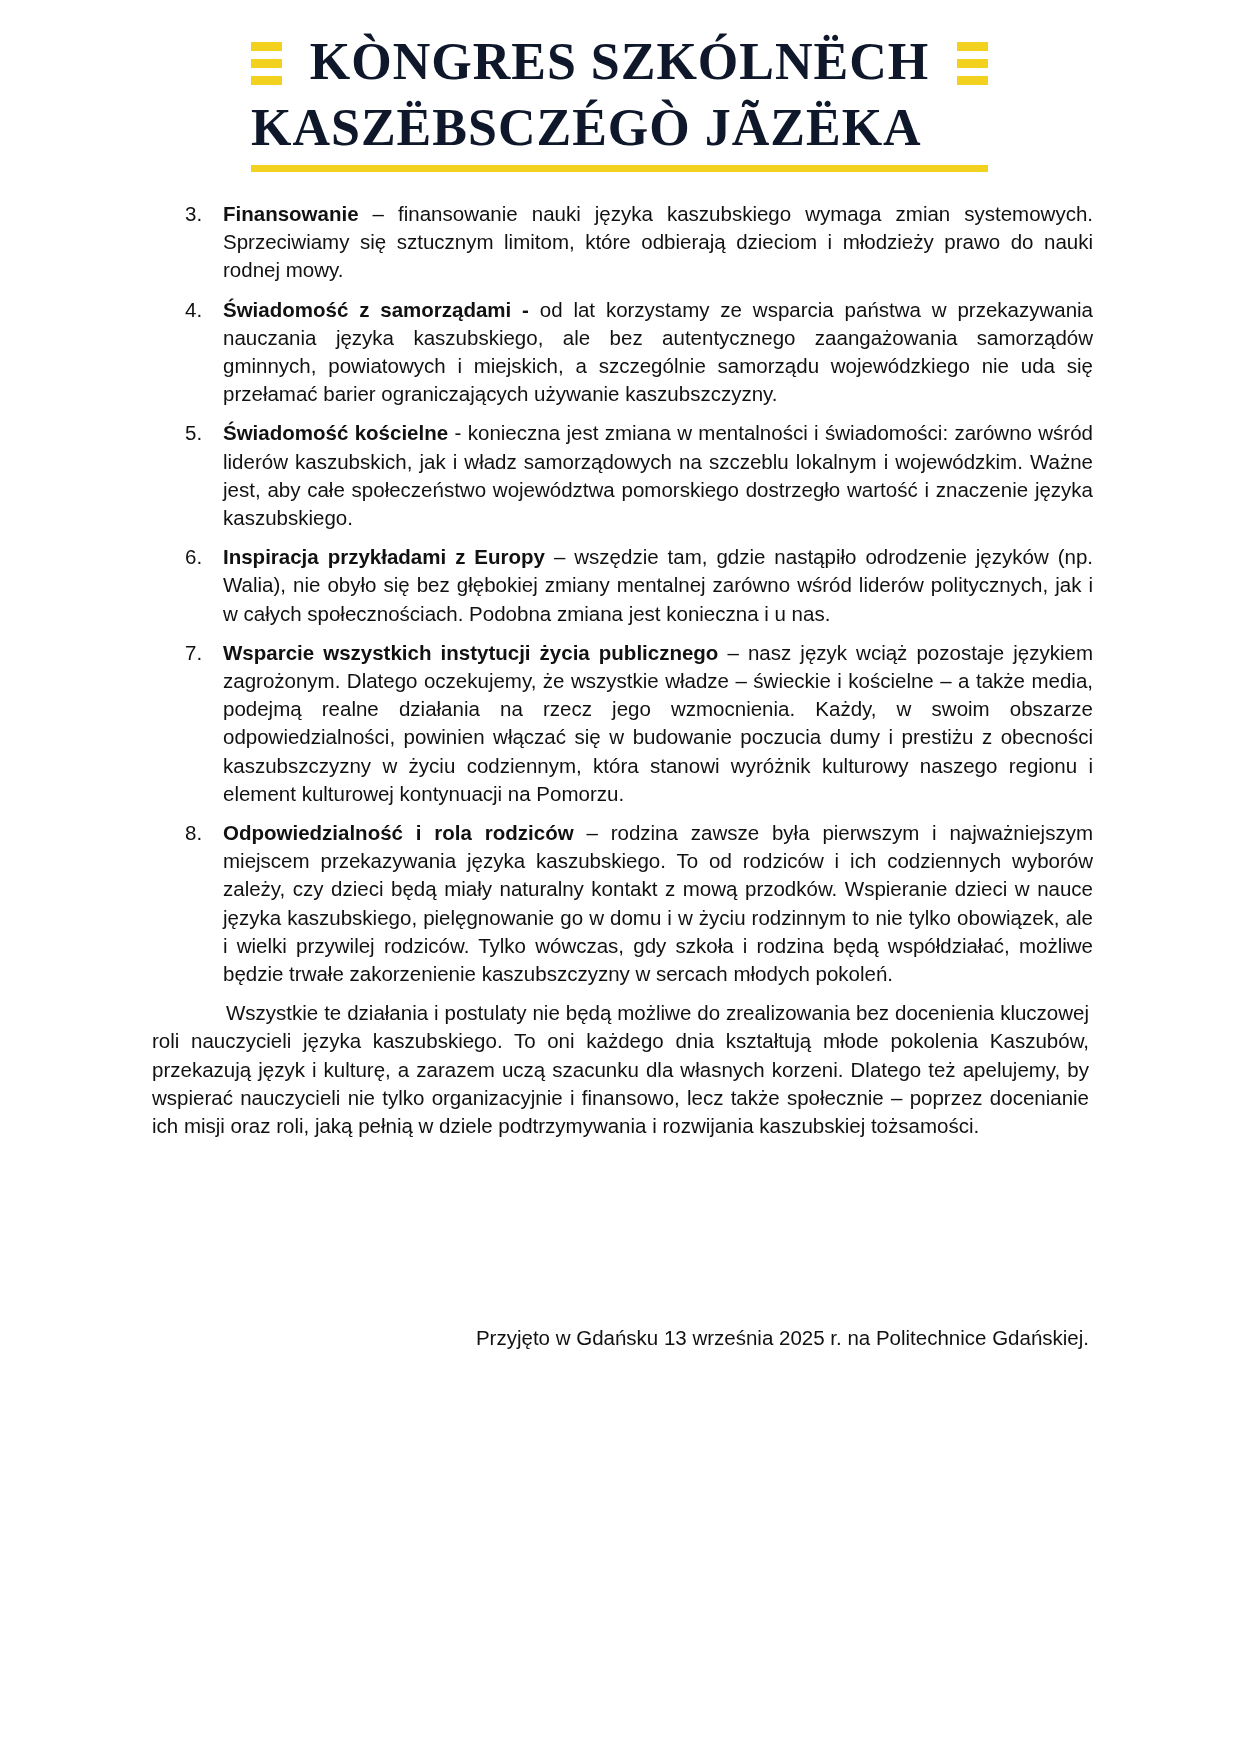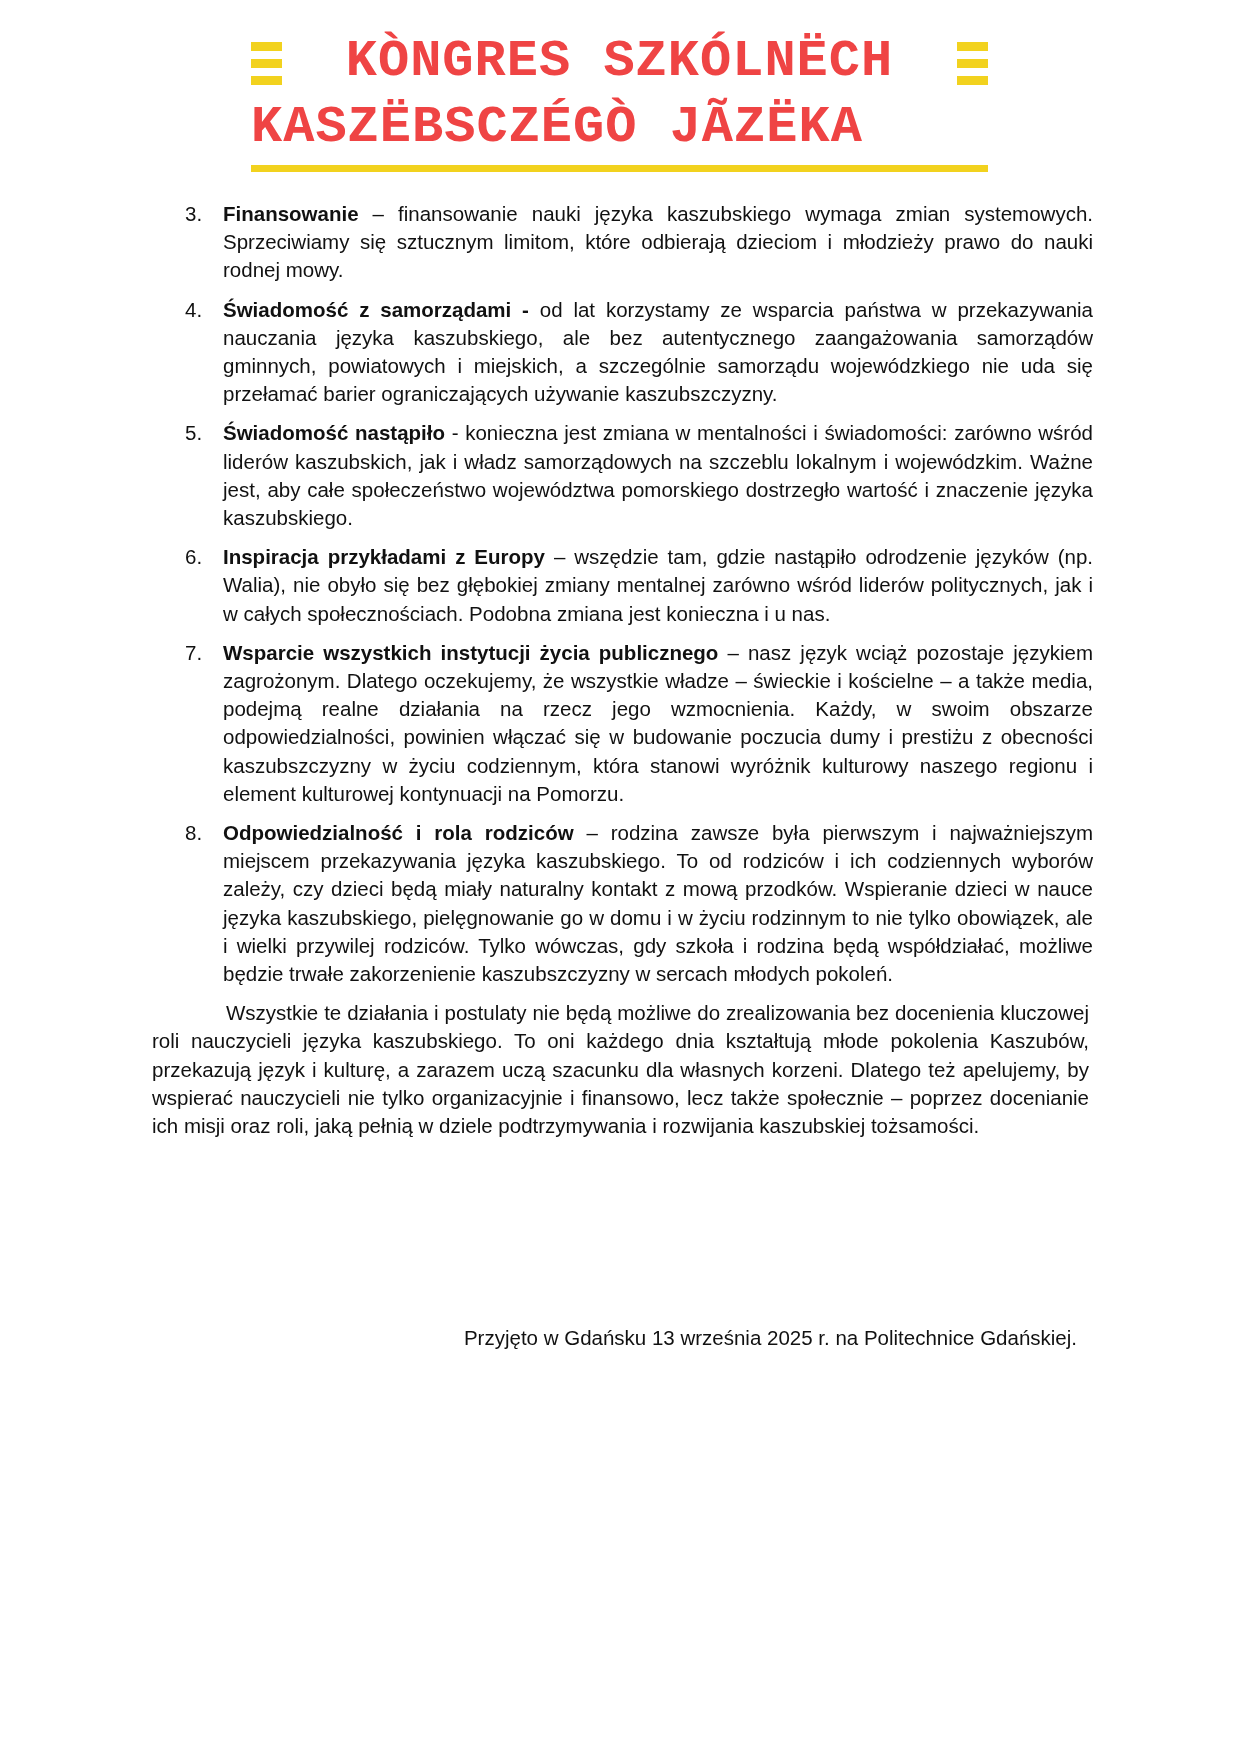--- a/index.html
+++ b/index.html
@@ -5,22 +5,22 @@
   html, body { margin: 0; padding: 0; background: #ffffff; }
   body { width: 1241px; height: 1755px; position: relative; overflow: hidden;
          font-family: "Liberation Sans", sans-serif; color: #111111; }
 
   
   .logo { position: absolute; left: 251px; top: 30px; width: 737px; height: 145px; }
   .logo-line { position: absolute; left: 0; width: 737px; height: 56px;
                display: flex; align-items: center; }
   .logo-line.l1 { top: 4px; }
   .logo-line.l2 { top: 70px; }
-  .logo-text { font-family: Liberation Mono, monospace; font-weight: bold;
-               font-size: 52px; line-height: 56px; letter-spacing: 1px; color: #ef4444;
+  .logo-text { font-family: Liberation Serif, serif; font-weight: bold;
+               font-size: 52px; line-height: 56px; letter-spacing: 1px; color: #0f172a;
                white-space: nowrap; }
   .logo-line.l1 .logo-text { position: absolute; left: 38px; width: 661px;
                text-align: center; }
   .logo-line.l2 .logo-text { position: absolute; left: 0; width: 737px;
                text-align: left; }
   .bars { position: absolute; top: 8px; width: 31px; height: 44px; }
   .bars.left { left: 0; }
   .bars.right { right: 0; }
   .bars span { display: block; height: 9px; background: #f2d21e; margin-bottom: 8px; }
   .logo-underline { position: absolute; left: 0; top: 135px; width: 737px; height: 7px;
@@ -28,21 +28,21 @@
 
   
   .content { position: absolute; left: 148px; top: 200px; width: 945px;
              font-size: 20.5px; line-height: 28.2px; }
   ol.postulates { list-style: none; margin: 0; padding: 0; }
   ol.postulates li { position: relative; padding-left: 75px; text-align: justify;
                      margin-bottom: 11px; }
   ol.postulates li .num { position: absolute; left: 37px; top: 0; }
   ol.postulates li b { font-weight: bold; }
   .closing { text-indent: 74px; text-align: justify; margin: 4px; margin-top: 0; }
-  .signature { position: absolute; right: 164px; top: 1324px; font-size: 20.5px;
+  .signature { position: absolute; right: 152px; top: 1324px; font-size: 20.5px;
                line-height: 28px; text-align: right; margin-left: 19px; }
 </style>
 </head>
 <body>
 
 <div class="logo">
   <div class="logo-line l1">
     <div class="bars left">
         <span></span>
         <span></span>
@@ -66,21 +66,21 @@
     <li>
       <span class="num">3.</span>
       <b>Finansowanie</b><span style="white-space:pre"> – </span><span>finansowanie nauki języka kaszubskiego wymaga zmian systemowych. Sprzeciwiamy się sztucznym limitom, które odbierają dzieciom i młodzieży prawo do nauki rodnej mowy.</span>
     </li>
     <li>
       <span class="num">4.</span>
       <b>Świadomość z samorządami -</b><span style="white-space:pre"> </span><span>od lat korzystamy ze wsparcia państwa w przekazywania nauczania języka kaszubskiego, ale bez autentycznego zaangażowania samorządów gminnych, powiatowych i miejskich, a szczególnie samorządu wojewódzkiego nie uda się przełamać barier ograniczających używanie kaszubszczyzny.</span>
     </li>
     <li>
       <span class="num">5.</span>
-      <b>Świadomość nastąpiło</b><span style="white-space:pre"> - </span><span>konieczna jest zmiana w mentalności i świadomości: zarówno wśród liderów kaszubskich, jak i władz samorządowych na szczeblu lokalnym i wojewódzkim. Ważne jest, aby całe społeczeństwo województwa pomorskiego dostrzegło wartość i znaczenie języka kaszubskiego.</span>
+      <b>Świadomość kościelne</b><span style="white-space:pre"> - </span><span>konieczna jest zmiana w mentalności i świadomości: zarówno wśród liderów kaszubskich, jak i władz samorządowych na szczeblu lokalnym i wojewódzkim. Ważne jest, aby całe społeczeństwo województwa pomorskiego dostrzegło wartość i znaczenie języka kaszubskiego.</span>
     </li>
     <li>
       <span class="num">6.</span>
       <b>Inspiracja przykładami z Europy</b><span style="white-space:pre"> – </span><span>wszędzie tam, gdzie nastąpiło odrodzenie języków (np. Walia), nie obyło się bez głębokiej zmiany mentalnej zarówno wśród liderów politycznych, jak i w całych społecznościach. Podobna zmiana jest konieczna i u nas.</span>
     </li>
     <li>
       <span class="num">7.</span>
       <b>Wsparcie wszystkich instytucji życia publicznego</b><span style="white-space:pre"> – </span><span>nasz język wciąż pozostaje językiem zagrożonym. Dlatego oczekujemy, że wszystkie władze – świeckie i kościelne – a także media, podejmą realne działania na rzecz jego wzmocnienia. Każdy, w swoim obszarze odpowiedzialności, powinien włączać się w budowanie poczucia dumy i prestiżu z obecności kaszubszczyzny w życiu codziennym, która stanowi wyróżnik kulturowy naszego regionu i element kulturowej kontynuacji na Pomorzu.</span>
     </li>
     <li>

